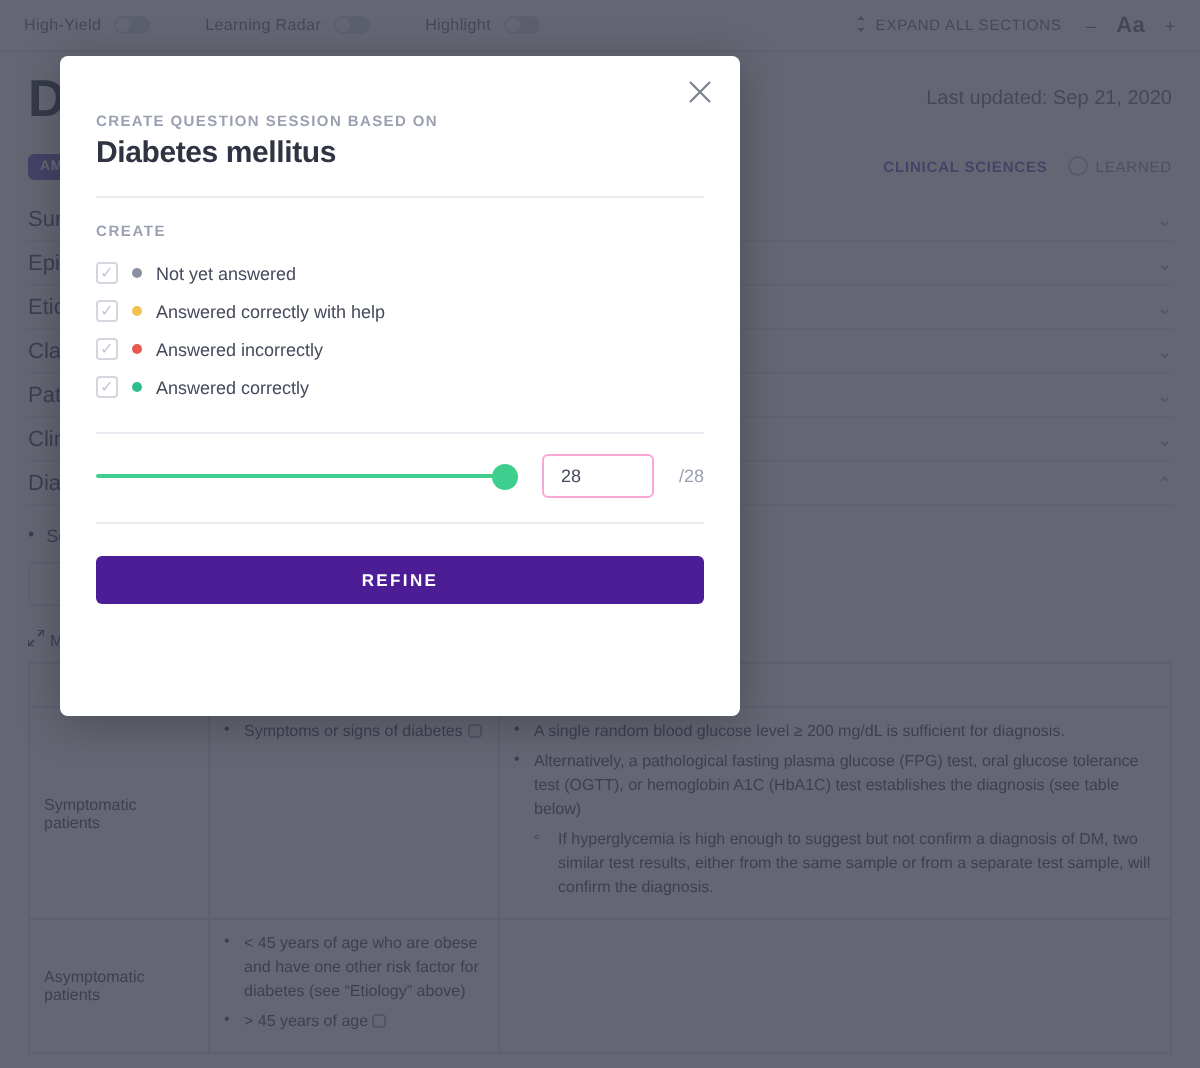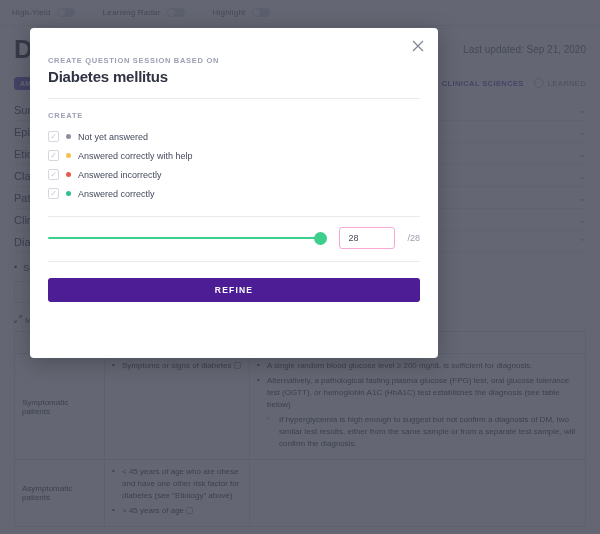--- a/index.html
+++ b/index.html
@@ -83,21 +83,21 @@
     border-radius: 2px; position: relative; top: 1px;
   }
 
   
   #overlay {
     position: absolute; inset: 0;
     background: rgba(57,60,75,0.78);
   }
   #modal {
     position: absolute; left: 30px; top: 28px;
-    width: 408px; height: 330px;
+    width: 340px; height: 330px;
     background: #ffffff; border-radius: 4px;
     box-shadow: 0 4px 22px rgba(0,0,0,.25);
     padding: 14px 18px;
   }
   .modal-close {
     position: absolute; right: 12px; top: 10px;
     width: 16px; height: 16px; color: #7b8091; cursor: pointer;
   }
   .modal-kicker {
     font-size: 7.5px; color: #9ba0b2; letter-spacing: .7px;
@@ -152,20 +152,35 @@
     </div>
     <div class="toggle-group">
       <span>Learning Radar</span>
       <span class="switch"></span>
     </div>
     <div class="toggle-group">
       <span>Highlight</span>
       <span class="switch"></span>
     </div>
 
+    <div class="topbar-right">
+      <div class="expand-all">
+        <span>
+          <svg width="7" height="8" viewBox="0 0 7 8">
+              <path d="M3.5 0 L5.5 2 H1.5 Z M3.5 8 L1.5 6 H5.5 Z" fill="#8b90a3"></path>
+            </svg>
+        </span>
+        <span>EXPAND ALL SECTIONS</span>
+      </div>
+      <div class="fontsize">
+        <span>–</span>
+        <span class="aa">Aa</span>
+        <span>+</span>
+      </div>
+    </div>
   </div>
 
   <div class="article">
     <div class="title-row">
       <div class="doc-title">Diabetes mellitus</div>
       <div class="last-updated">Last updated: Sep 21, 2020</div>
     </div>
 
     <div class="meta-row">
       <span class="badge-pill">AMBOSS</span>

